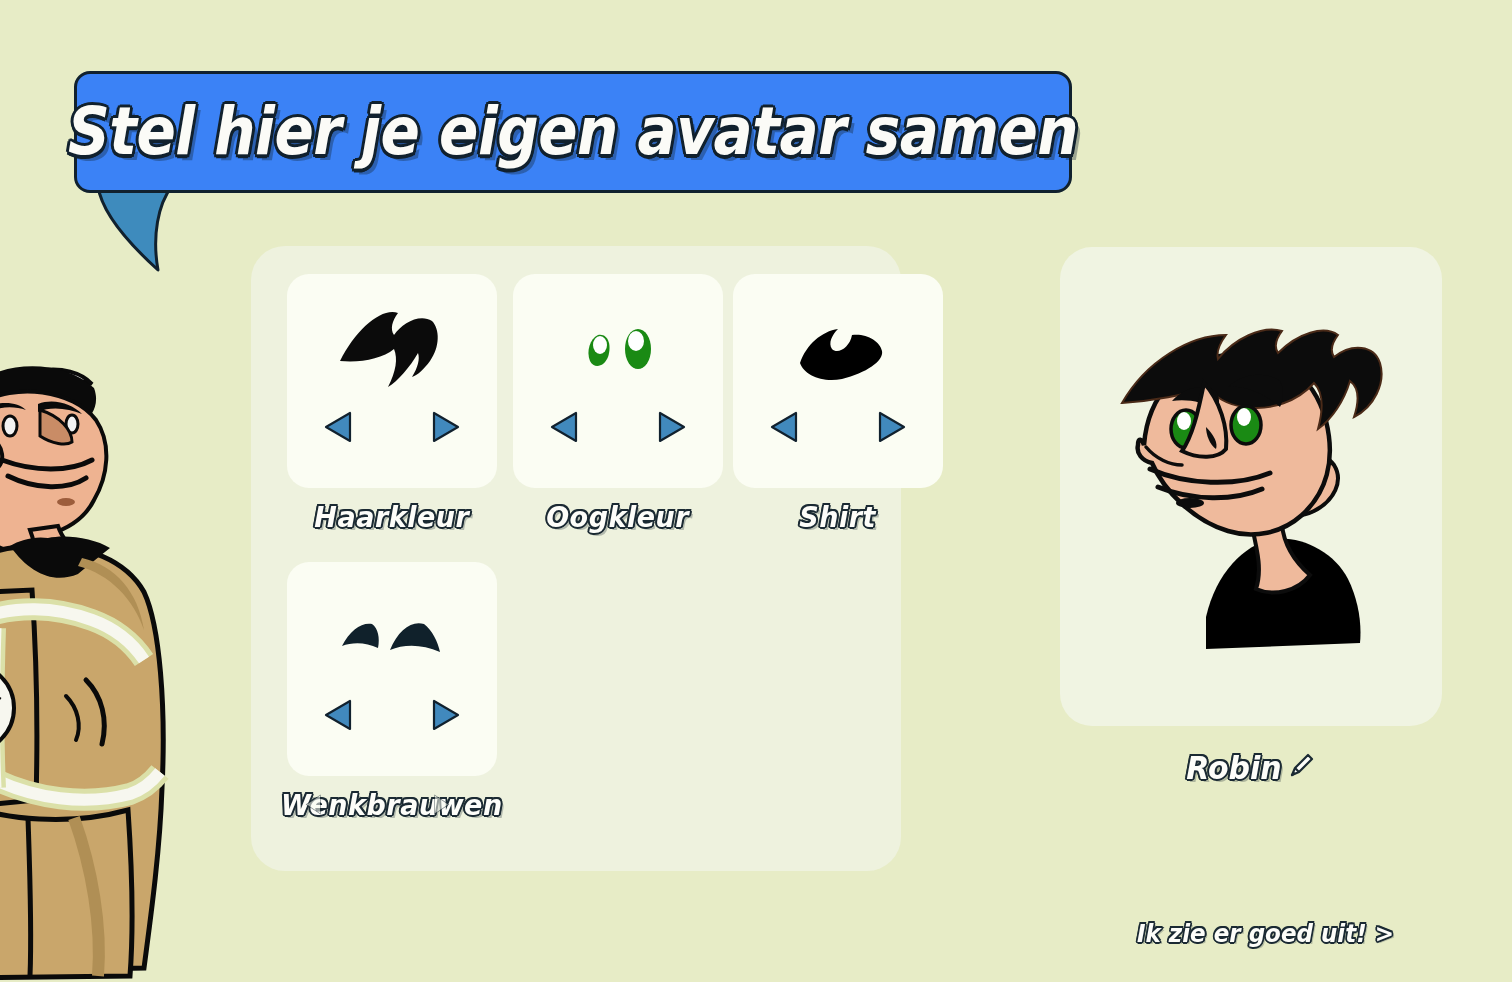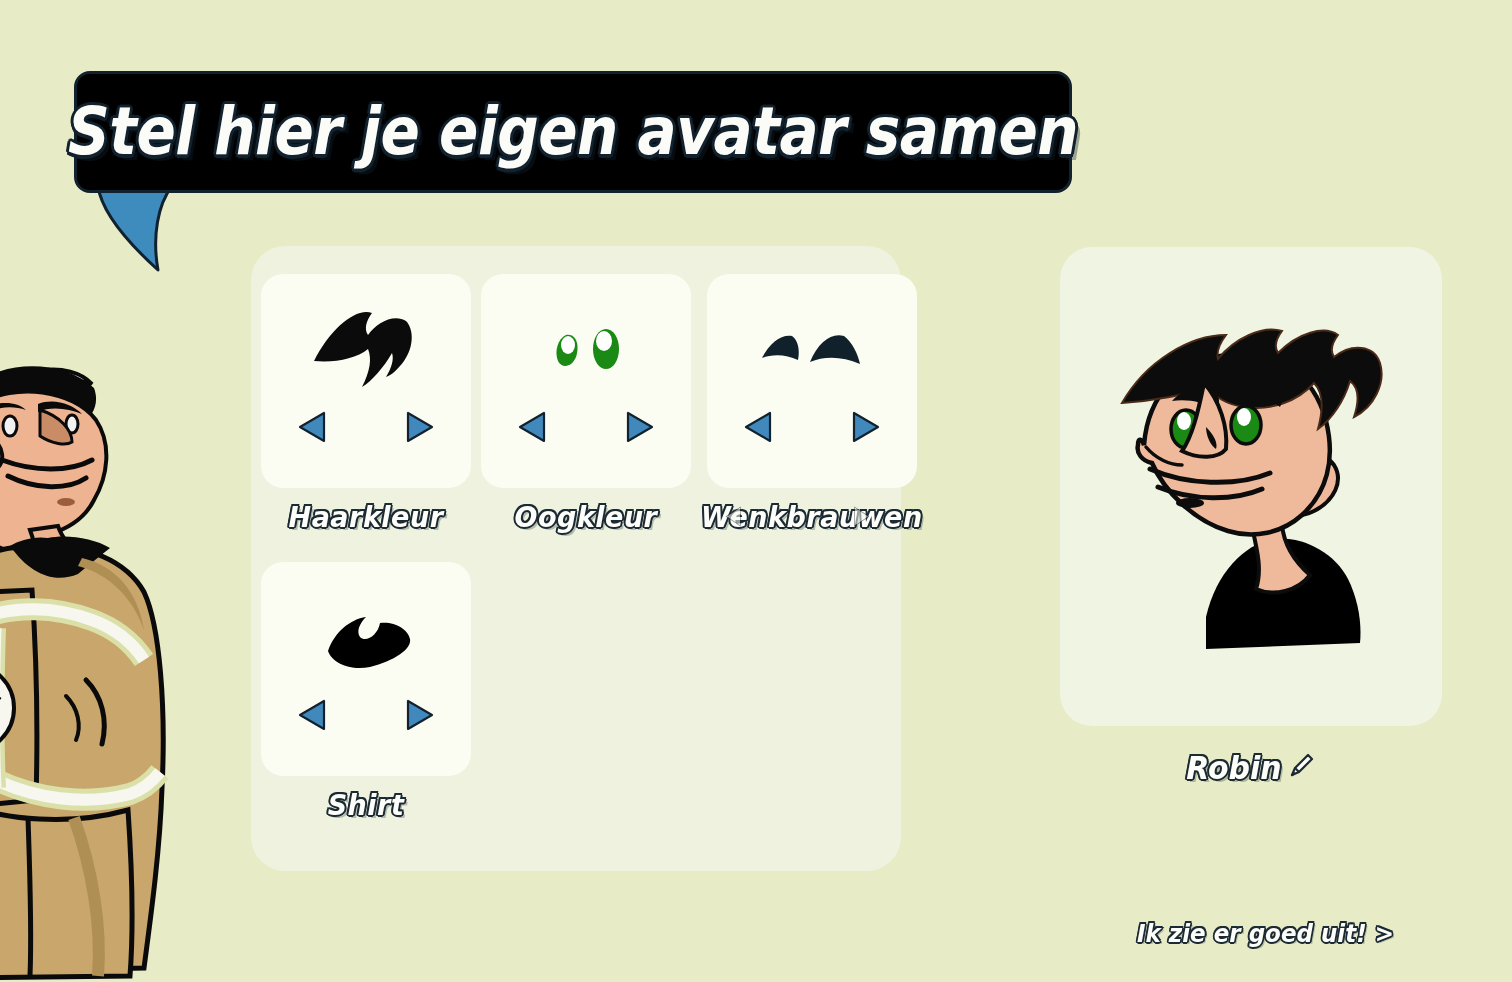--- a/index.html
+++ b/index.html
@@ -16,21 +16,21 @@
     position: relative;
   }
 
   
   #title-bubble {
     position: absolute;
     left: 74px;
     top: 71px;
     width: 998px;
     height: 122px;
-    background: #000000;
+    background: #3b82f6;
     border: 3px solid #11212e;
     border-radius: 16px;
     display: flex;
     align-items: center;
     justify-content: center;
     z-index: 5;
   }
 
   #title-text {
     font-family: "DejaVu Sans", sans-serif;
@@ -72,21 +72,21 @@
 
   
   #options-panel {
     position: absolute;
     left: 251px;
     top: 246px;
     width: 650px;
     height: 625px;
     background: #eef2de;
     border-radius: 34px;
-    padding: 28px 10px;
+    padding: 28px 30px;
     display: grid;
     grid-template-columns: repeat(3, 1fr);
     grid-template-rows: repeat(2, 1fr);
     column-gap: 10px;
     row-gap: 6px;
     z-index: 2;
   }
 
   .option-cell {
     display: flex;
@@ -361,20 +361,45 @@
             </svg>
         </button>
       </div>
     </div>
     <div class="option-label">Oogkleur</div>
   </div>
 
   <div class="option-cell">
     <div class="option-card">
       <div class="option-preview">
+        <svg width="112" height="96" viewBox="0 0 112 96">
+          <path d="M18 64 C 24 46, 40 32, 56 30 C 50 36, 46 44, 50 50
+                   C 56 56, 68 48, 70 36 C 84 34, 98 42, 100 52
+                   C 102 62, 84 74, 60 80 C 40 84, 22 76, 18 64 Z" fill="#000000"></path>
+        </svg>
+      </div>
+      <div class="arrow-row">
+        <button class="arrow-btn">
+          <svg width="30" height="32" viewBox="0 0 30 32">
+              <polygon points="3,16 27,2 27,30" fill="#4189bd" stroke="#11212e" stroke-width="2.2" stroke-linejoin="round"></polygon>
+            </svg>
+        </button>
+        <button class="arrow-btn">
+          <svg width="30" height="32" viewBox="0 0 30 32">
+              <polygon points="27,16 3,2 3,30" fill="#4189bd" stroke="#11212e" stroke-width="2.2" stroke-linejoin="round"></polygon>
+            </svg>
+        </button>
+      </div>
+    </div>
+    <div class="option-label">Shirt</div>
+  </div>
+
+  <div class="option-cell">
+    <div class="option-card">
+      <div class="option-preview">
         <svg width="120" height="70" viewBox="0 0 120 70">
           <path d="M10 46 C 18 30, 30 22, 40 24 C 46 28, 48 38, 46 48 C 34 42, 20 42, 10 46 Z" fill="#10212b"></path>
           <path d="M58 50 C 66 30, 80 20, 92 24 C 100 30, 106 42, 108 52 C 90 44, 72 44, 58 50 Z" fill="#10212b"></path>
         </svg>
       </div>
       <div class="arrow-row">
         <button class="arrow-btn">
           <svg width="30" height="32" viewBox="0 0 30 32">
               <polygon points="3,16 27,2 27,30" fill="#4189bd" stroke="#11212e" stroke-width="2.2" stroke-linejoin="round"></polygon>
             </svg>
@@ -394,45 +419,20 @@
               <polygon points="2,10 15,2 15,18" fill="#fbfdf3" stroke="#1b2a33" stroke-width="1.4"></polygon>
             </svg>
         </span>
         <span class="gr">
           <svg width="17" height="20" viewBox="0 0 17 20">
               <polygon points="15,10 2,2 2,18" fill="#fbfdf3" stroke="#1b2a33" stroke-width="1.4"></polygon>
             </svg>
         </span>
       </span>
     </div>
-  </div>
-
-  <div class="option-cell">
-    <div class="option-card">
-      <div class="option-preview">
-        <svg width="112" height="96" viewBox="0 0 112 96">
-          <path d="M18 64 C 24 46, 40 32, 56 30 C 50 36, 46 44, 50 50
-                   C 56 56, 68 48, 70 36 C 84 34, 98 42, 100 52
-                   C 102 62, 84 74, 60 80 C 40 84, 22 76, 18 64 Z" fill="#000000"></path>
-        </svg>
-      </div>
-      <div class="arrow-row">
-        <button class="arrow-btn">
-          <svg width="30" height="32" viewBox="0 0 30 32">
-              <polygon points="3,16 27,2 27,30" fill="#4189bd" stroke="#11212e" stroke-width="2.2" stroke-linejoin="round"></polygon>
-            </svg>
-        </button>
-        <button class="arrow-btn">
-          <svg width="30" height="32" viewBox="0 0 30 32">
-              <polygon points="27,16 3,2 3,30" fill="#4189bd" stroke="#11212e" stroke-width="2.2" stroke-linejoin="round"></polygon>
-            </svg>
-        </button>
-      </div>
-    </div>
-    <div class="option-label">Shirt</div>
   </div>
 
 
 
 </div>
 
 <div id="preview-card">
   <svg width="330" height="420" viewBox="0 0 330 420">
 
     <path d="M120 340 C 130 296, 158 268, 186 262 C 214 258, 248 274, 262 302

